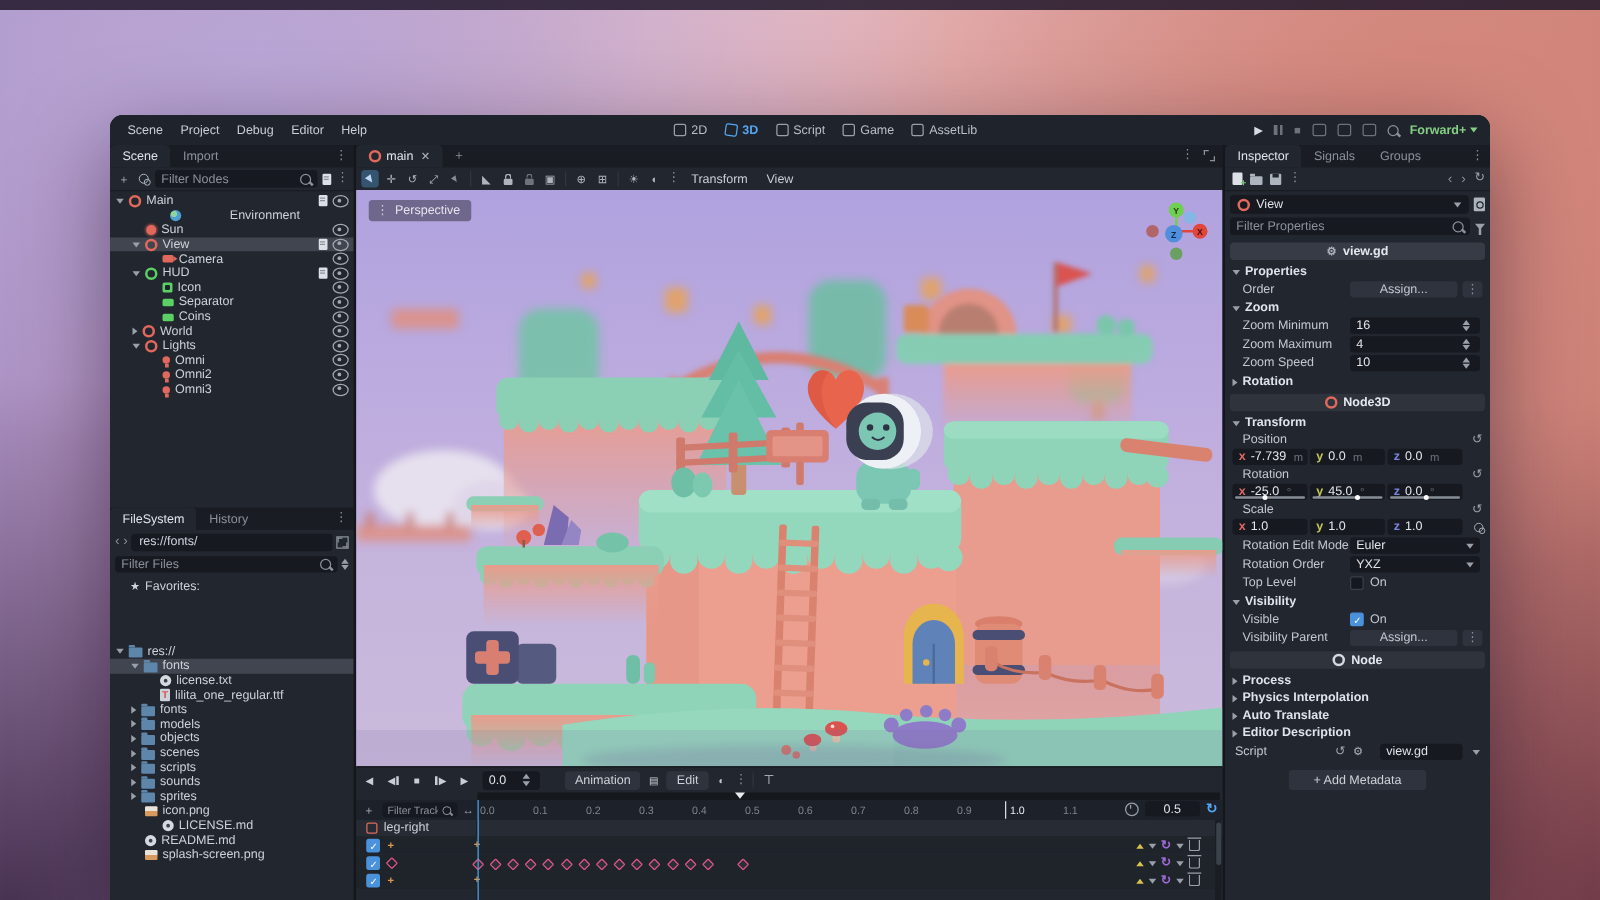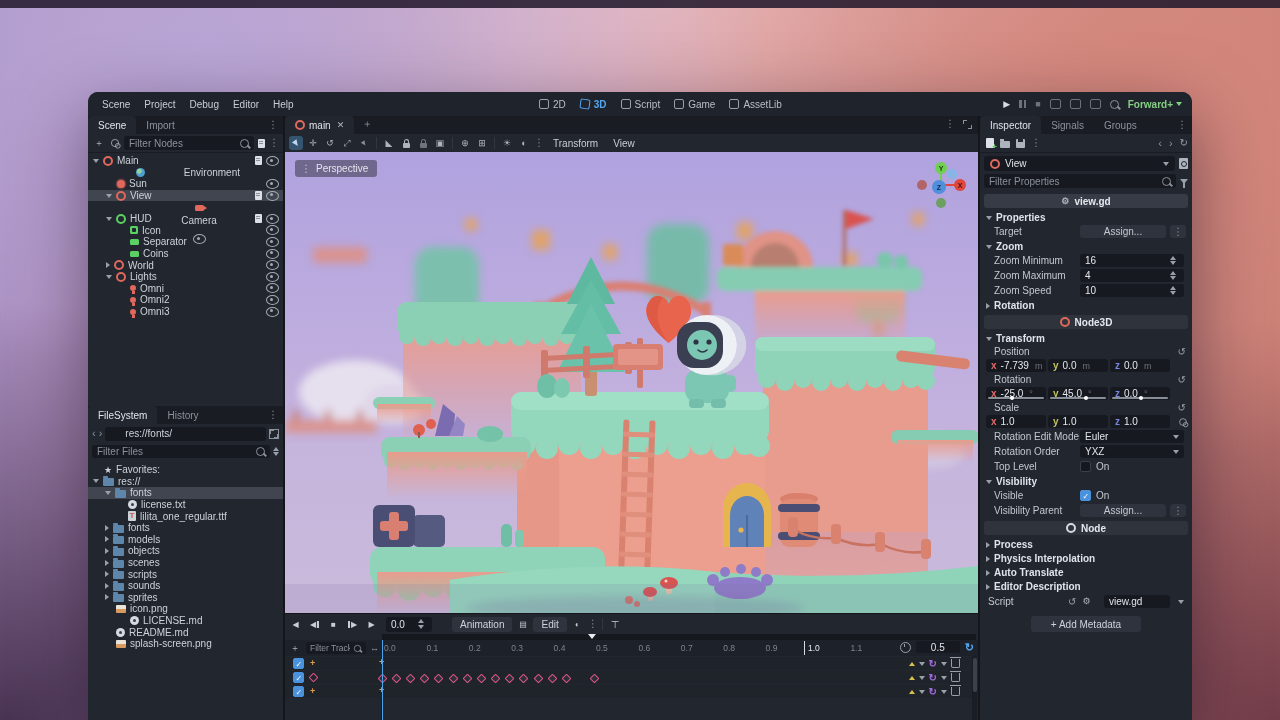--- a/index.html
+++ b/index.html
@@ -301,21 +301,21 @@
               <span class="eye"></span>
             </div>
             <div class="trow sel" style="padding-left: 18px;">
               <span class="tri tri-down"></span>
               <span class="nicon ring" style="--c: #e0685c;"></span>
               <span class="tlabel">View</span>
               <span class="sp"></span>
               <span class="scrb"></span>
               <span class="eye"></span>
             </div>
-            <div class="trow" style="padding-left: 31px; flex-direction: column;">
+            <div class="trow" style="padding-left: 31px;">
               <span class="tri tri-none"></span>
               <span class="nicon camera" style="--c: #e0685c;"></span>
               <span class="tlabel">Camera</span>
               <span class="sp"></span>
               <span class="eye"></span>
             </div>
             <div class="trow" style="padding-left: 18px;">
               <span class="tri tri-down"></span>
               <span class="nicon ring" style="--c: #5bd064;"></span>
               <span class="tlabel">HUD</span>
@@ -386,42 +386,42 @@
               <span>FileSystem</span>
             </div>
         <div class="tab">
               <span>History</span>
             </div>
         <span class="dots" style="position:absolute;right:5px;top:4px">⋮</span>
       </div>
       <div class="fs-nav" style="position:absolute;top:308px;left:0;right:0">
         <span class="navb">‹</span>
         <span class="navb">›</span>
-        <div class="field" style="flex:1;height:14px;padding:0 20px;color:#cdd2da">
+        <div class="field" style="flex:1;height:14px;padding:0 6px;color:#cdd2da">
           <span>res://fonts/</span>
         </div>
         <span class="exp" style="border:1.3px solid #8b919b;width:8px;height:8px"></span>
       </div>
       <div class="fs-filter" style="position:absolute;top:327px;left:0;right:0">
         <div class="field" style="flex:1;height:13px;padding:0 5px;gap:4px">
           <span style="flex:1">Filter Files</span>
           <span class="srch"></span>
         </div>
         <span style="display:flex;flex-direction:column;gap:1px">
           <span class="tri tri-up-s"></span>
               <span class="tri tri-down-s"></span>
         </span>
       </div>
       <div class="fs-tree" id="fs-tree">
             <div class="trow" style="padding-left: 5px;">
               <span class="tri tri-none"></span>
               <span class="ficon star"></span>
               <span class="tlabel">Favorites:</span>
             </div>
-            <div class="trow" style="padding-left: 5px;">
+            <div class="trow" style="padding-left: 5px; margin-top: 40px;">
               <span class="tri tri-down"></span>
               <span class="ficon folder"></span>
               <span class="tlabel">res://</span>
             </div>
             <div class="trow sel" style="padding-left: 17px;">
               <span class="tri tri-down"></span>
               <span class="ficon folder"></span>
               <span class="tlabel">fonts</span>
             </div>
             <div class="trow" style="padding-left: 29px;">
@@ -872,20 +872,24 @@
               <span class="rlabel" style="left: 353.4px;">0.6</span>
               <span class="rlabel" style="left: 395.8px;">0.7</span>
               <span class="rlabel" style="left: 438.2px;">0.8</span>
               <span class="rlabel" style="left: 480.6px;">0.9</span>
               <div class="rmark" style="left: 519px;"></div>
               <span class="rlabel bright" style="left: 523px;">1.0</span>
               <span class="rlabel" style="left: 565.4px;">1.1</span>
             </div>
         <div class="anim-tracks" id="anim-tracks">
           <div class="col-div"></div>
+          <div class="tg-head">
+                <span class="anim-node-ico"></span>
+                <span class="tlabel">leg-right</span>
+              </div>
               <div class="tg-sub">
                 <span class="cb on"></span>
                 <span class="ktype-p">+</span>
                 <span class="key p" style="left: 94px;">+</span>
                 <span class="sub-controls">
                   <span class="tri chv-y"></span>
                   <span class="tri tri-down-s"></span>
                   <span class="loop-p">↻</span>
                   <span class="tri tri-down-s"></span>
                   <span class="trash"></span>
@@ -981,21 +985,21 @@
       <div class="ibar">
         <span class="gear">⚙</span>
         <span>view.gd</span>
       </div>
 
       <div class="isec plain">
             <span class="tri tri-down"></span>
             <span>Properties</span>
           </div>
       <div class="irow">
-        <span class="ilabel">Target</span>
+        <span class="ilabel">Order</span>
         <div class="assign">
               <span>Assign...</span>
             </div>
         <div class="ibtnbox">
               <span class="dots">⋮</span>
             </div>
       </div>
       <div class="isec plain">
             <span class="tri tri-down"></span>
             <span>Zoom</span>

